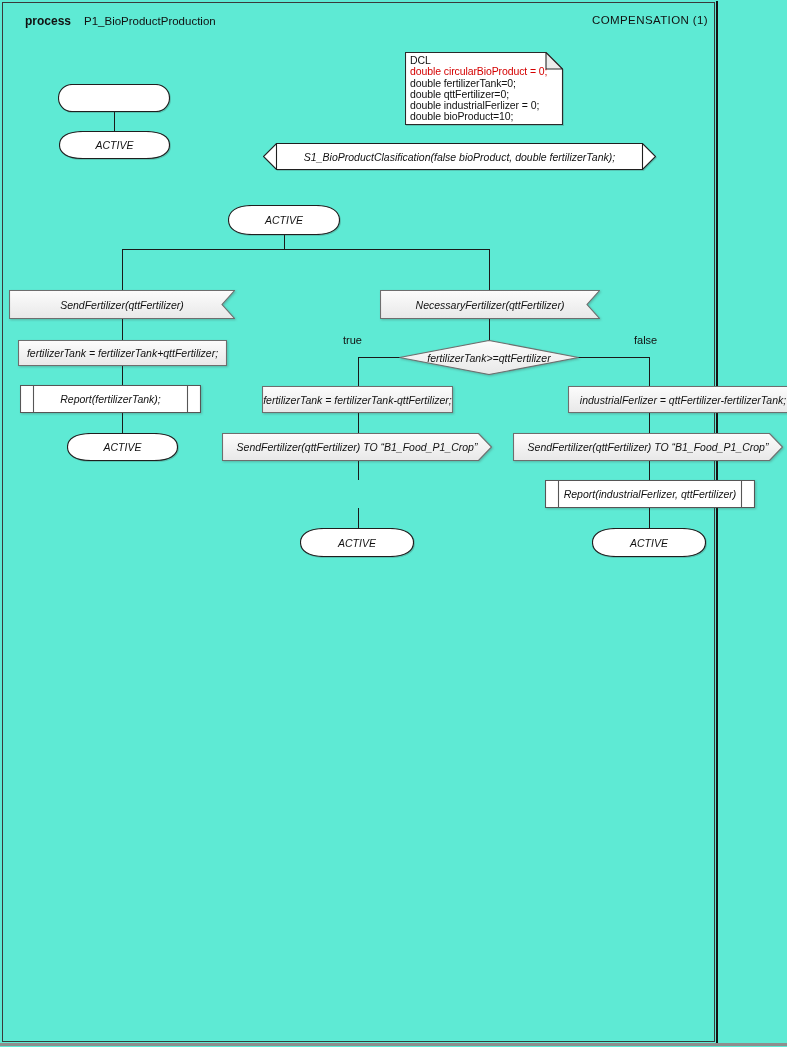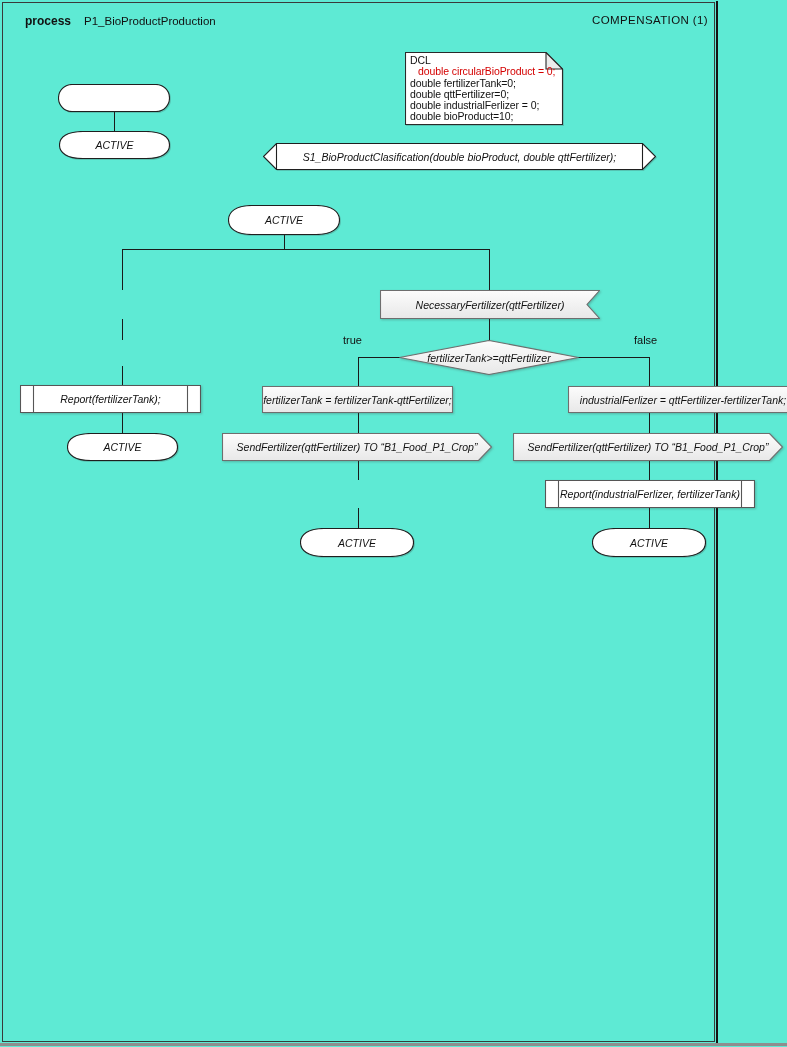--- a/index.html
+++ b/index.html
@@ -63,21 +63,21 @@
           <linearGradient id="g0" x1="0" y1="0" x2="0" y2="1">
             <stop offset="0" stop-color="#fcfcfc"></stop>
             <stop offset="1" stop-color="#e8e8e8"></stop>
           </linearGradient>
         </defs>
         <path d="M0.5,0.5 H141 L157.5,17 V72.5 H0.5 Z" fill="#ffffff" stroke="#2a2a2a" stroke-width="1.1"></path>
         <path d="M141,0.5 V17 H157.5 Z" fill="#ececec" stroke="#2a2a2a" stroke-width="1.1"></path>
       </svg>
     <div class="dcl-text">
       <div>DCL</div>
-      <div class="dcl-red" style="color: rgb(212, 0, 0); margin-left: 8px;">double circularBioProduct = 0;</div>
+      <div class="dcl-red" style="color: rgb(212, 0, 0);">double circularBioProduct = 0;</div>
       <div>double fertilizerTank=0;</div>
       <div>double qttFertilizer=0;</div>
       <div>double industrialFerlizer = 0;</div>
       <div>double bioProduct=10;</div>
     </div>
   </div>
 
   <div class="node softshadow" style="left:58px;top:84px;width:112px;height:28px;">
       <svg width="112" height="28" viewBox="0 0 112 28" class="shape">
         <defs>
@@ -107,36 +107,60 @@
         <defs>
           <linearGradient id="g3" x1="0" y1="0" x2="0" y2="1">
             <stop offset="0" stop-color="#fcfcfc"></stop>
             <stop offset="1" stop-color="#e8e8e8"></stop>
           </linearGradient>
         </defs>
         <path d="M13.5,0.5 H379.5 L392.5,13.5 L379.5,26.5 H13.5 L0.5,13.5 Z" fill="#ffffff" stroke="#1f1f1f" stroke-width="1.1"></path>
         <path d="M13.5,0.5 V26.5" fill="none" stroke="#1f1f1f" stroke-width="1.1"></path>
         <path d="M379.5,0.5 V26.5" fill="none" stroke="#1f1f1f" stroke-width="1.1"></path>
       </svg>
-    <span class="lbl">S1_BioProductClasification(double bioProduct, double qttFertilizer);</span>
+    <span class="lbl">S1_BioProductClasification(false bioProduct, double fertilizerTank);</span>
   </div>
 
   <div class="node softshadow" style="left:228px;top:205px;width:112px;height:30px;">
       <svg width="112" height="30" viewBox="0 0 112 30" class="shape">
         <defs>
           <linearGradient id="g4" x1="0" y1="0" x2="0" y2="1">
             <stop offset="0" stop-color="#fcfcfc"></stop>
             <stop offset="1" stop-color="#e8e8e8"></stop>
           </linearGradient>
         </defs>
         <path d="M24,0.5 H88 C104,0.5 111.5,6.6 111.5,15 C111.5,23.400000000000002 104,29.5 88,29.5 H24 C8,29.5 0.5,23.400000000000002 0.5,15 C0.5,6.6 8,0.5 24,0.5 Z" fill="#ffffff" stroke="#1f1f1f" stroke-width="1.1"></path>
       </svg>
     <span class="lbl">ACTIVE</span>
   </div>
 
+  <div class="node shadow" style="left:9px;top:290px;width:226px;height:29px;">
+      <svg width="226" height="29" viewBox="0 0 226 29" class="shape">
+        <defs>
+          <linearGradient id="g5" x1="0" y1="0" x2="0" y2="1">
+            <stop offset="0" stop-color="#fcfcfc"></stop>
+            <stop offset="1" stop-color="#e8e8e8"></stop>
+          </linearGradient>
+        </defs>
+        <path d="M0.5,0.5 H225.5 L213,14.5 L225.5,28.5 H0.5 Z" fill="url(#g5)" stroke="#6e6e6e" stroke-width="1.1"></path>
+      </svg>
+    <span class="lbl">SendFertilizer(qttFertilizer)</span>
+  </div>
+  <div class="node shadow" style="left:18px;top:340px;width:209px;height:26px;">
+      <svg width="209" height="26" viewBox="0 0 209 26" class="shape">
+        <defs>
+          <linearGradient id="g6" x1="0" y1="0" x2="0" y2="1">
+            <stop offset="0" stop-color="#fcfcfc"></stop>
+            <stop offset="1" stop-color="#e8e8e8"></stop>
+          </linearGradient>
+        </defs>
+        <path d="M0.5,0.5 H208.5 V25.5 H0.5 Z" fill="url(#g6)" stroke="#6e6e6e" stroke-width="1.1"></path>
+      </svg>
+    <span class="lbl">fertilizerTank = fertilizerTank+qttFertilizer;</span>
+  </div>
   <div class="node shadow" style="left:20px;top:385px;width:181px;height:28px;">
       <svg width="181" height="28" viewBox="0 0 181 28" class="shape">
         <defs>
           <linearGradient id="g7" x1="0" y1="0" x2="0" y2="1">
             <stop offset="0" stop-color="#fcfcfc"></stop>
             <stop offset="1" stop-color="#e8e8e8"></stop>
           </linearGradient>
         </defs>
         <path d="M0.5,0.5 H180.5 V27.5 H0.5 Z" fill="#ffffff" stroke="#565656" stroke-width="1.1"></path>
         <path d="M13.5,0.5 V27.5" fill="none" stroke="#565656" stroke-width="1.1"></path>
@@ -250,21 +274,21 @@
         <defs>
           <linearGradient id="g17" x1="0" y1="0" x2="0" y2="1">
             <stop offset="0" stop-color="#fcfcfc"></stop>
             <stop offset="1" stop-color="#e8e8e8"></stop>
           </linearGradient>
         </defs>
         <path d="M0.5,0.5 H209.5 V27.5 H0.5 Z" fill="#ffffff" stroke="#565656" stroke-width="1.1"></path>
         <path d="M13.5,0.5 V27.5" fill="none" stroke="#565656" stroke-width="1.1"></path>
         <path d="M196.5,0.5 V27.5" fill="none" stroke="#565656" stroke-width="1.1"></path>
       </svg>
-    <span class="lbl">Report(industrialFerlizer, fertilizerTank)</span>
+    <span class="lbl">Report(industrialFerlizer, qttFertilizer)</span>
   </div>
   <div class="node softshadow" style="left:592px;top:528px;width:114px;height:29px;">
       <svg width="114" height="29" viewBox="0 0 114 29" class="shape">
         <defs>
           <linearGradient id="g18" x1="0" y1="0" x2="0" y2="1">
             <stop offset="0" stop-color="#fcfcfc"></stop>
             <stop offset="1" stop-color="#e8e8e8"></stop>
           </linearGradient>
         </defs>
         <path d="M24,0.5 H90 C106,0.5 113.5,6.38 113.5,14.5 C113.5,22.62 106,28.5 90,28.5 H24 C8,28.5 0.5,22.62 0.5,14.5 C0.5,6.38 8,0.5 24,0.5 Z" fill="#ffffff" stroke="#1f1f1f" stroke-width="1.1"></path>

